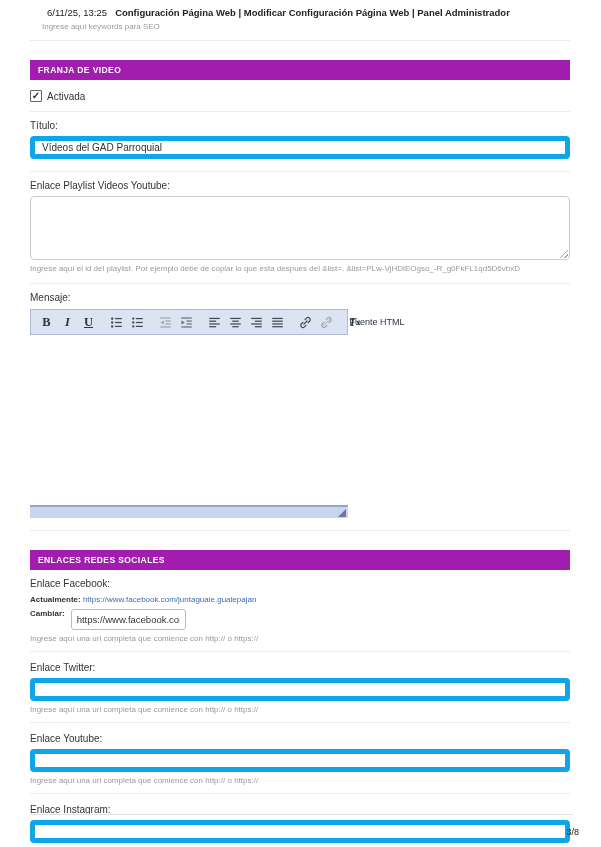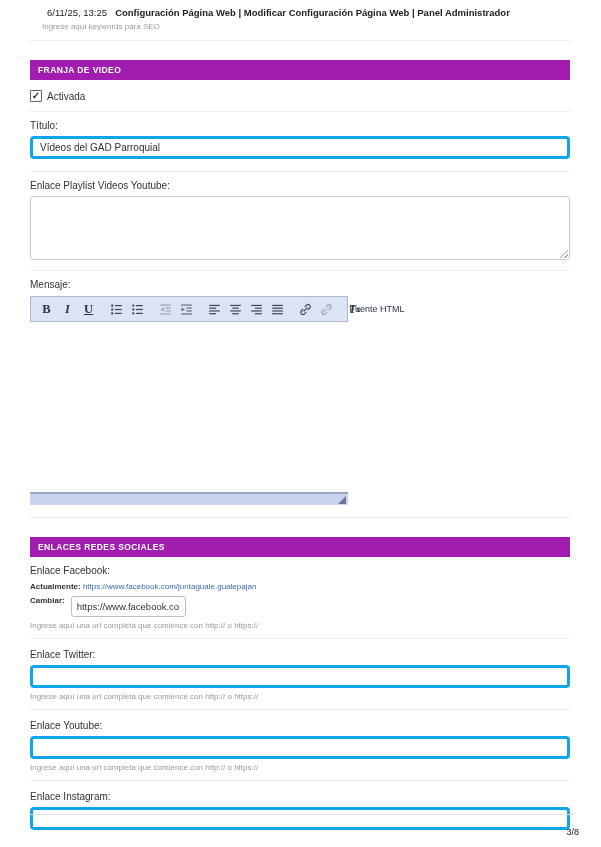--- a/index.html
+++ b/index.html
@@ -18,21 +18,21 @@
   .content{position:absolute;left:30px;top:22px;width:540px;}
   .seo-help{margin-left:5px;font-size:8px;color:#9a9a9a;padding-left:7px;}
   .divider{border-top:1px solid #ececec;margin-top:9px;}
   .module-header{margin-top:19px;background:#a21caf;color:#fff;font-size:8.5px;font-weight:bold;letter-spacing:.4px;padding:5px 8px;text-transform:uppercase;}
   .field-label{font-size:10px;color:#333;}
   .mt8{margin-top:8px;} .mt10{margin-top:10px;} .mt12{margin-top:12px;}
 
   .checkbox-row{margin-top:10px;display:flex;align-items:center;gap:5px;}
   .checkbox{width:10px;height:10px;border:1px solid #666;border-radius:1px;background:#fff;display:flex;align-items:center;justify-content:center;font-size:10px;line-height:10px;color:#2b2b2b;font-weight:bold;}
 
-  .text-input{display:block;box-sizing:border-box;width:100%;height:23px;margin-top:5px;border:3px solid #0ea5e9;border-radius:4px;padding:0 7px;font-family:"Liberation Sans",sans-serif;font-size:10px;color:#333;background:#fff;outline:none;}
+  .text-input{display:block;box-sizing:border-box;width:100%;height:23px;margin-top:5px;border:5px solid #0ea5e9;border-radius:4px;padding:0 7px;font-family:"Liberation Sans",sans-serif;font-size:10px;color:#333;background:#fff;outline:none;}
   .textarea-wrap{position:relative;margin-top:5px;}
   .playlist-textarea{display:block;box-sizing:border-box;width:100%;height:64px;border:1px solid #ccc;border-radius:4px;padding:5px 7px;resize:none;font-family:"Liberation Sans",sans-serif;font-size:10px;background:#fff;outline:none;}
   .resize-grip{position:absolute;right:2px;bottom:2px;width:9px;height:9px;background:repeating-linear-gradient(-45deg,transparent 0 2px,#a8a8a8 2px 3px);clip-path:polygon(100% 0,100% 100%,0 100%);}
 
   .help-text{margin-top:4px;font-size:8px;color:#9a9a9a;}
 
   
   .editor{margin-top:6px;width:318px;}
   .editor-toolbar{box-sizing:border-box;display:flex;align-items:center;background:#dce3f3;border:1px solid #aeb9d3;padding:4px 5px;height:26px;}
   .tb-btn{min-width:16px;height:18px;display:flex;align-items:center;justify-content:center;padding:0 2.5px;cursor:pointer;}
@@ -83,20 +83,21 @@
 
   <div class="field-label mt8">Título:</div>
   <input class="text-input" type="text" value="Vídeos del GAD Parroquial" style="">
   <div class="divider mt12"></div>
 
   <div class="field-label mt8">Enlace Playlist Videos Youtube:</div>
   <div class="textarea-wrap">
     <textarea class="playlist-textarea" style=""></textarea>
     <span class="resize-grip"></span>
   </div>
+  <div class="help-text">Ingrese aquí el id del playlist. Por ejemplo debe de copiar lo que esta despues del &amp;list=. &amp;list=PLw-VjHDlEOgso_-R_g0FkFL1qd5D6vbxD</div>
   <div class="divider mt10"></div>
 
   <div class="field-label mt8">Mensaje:</div>
 
   <div class="editor">
     <div class="editor-toolbar">
       <span class="tb-btn tb-bold">B</span>
       <span class="tb-btn tb-italic">I</span>
       <span class="tb-btn tb-underline">U</span>
       <span class="tb-sep"></span>

